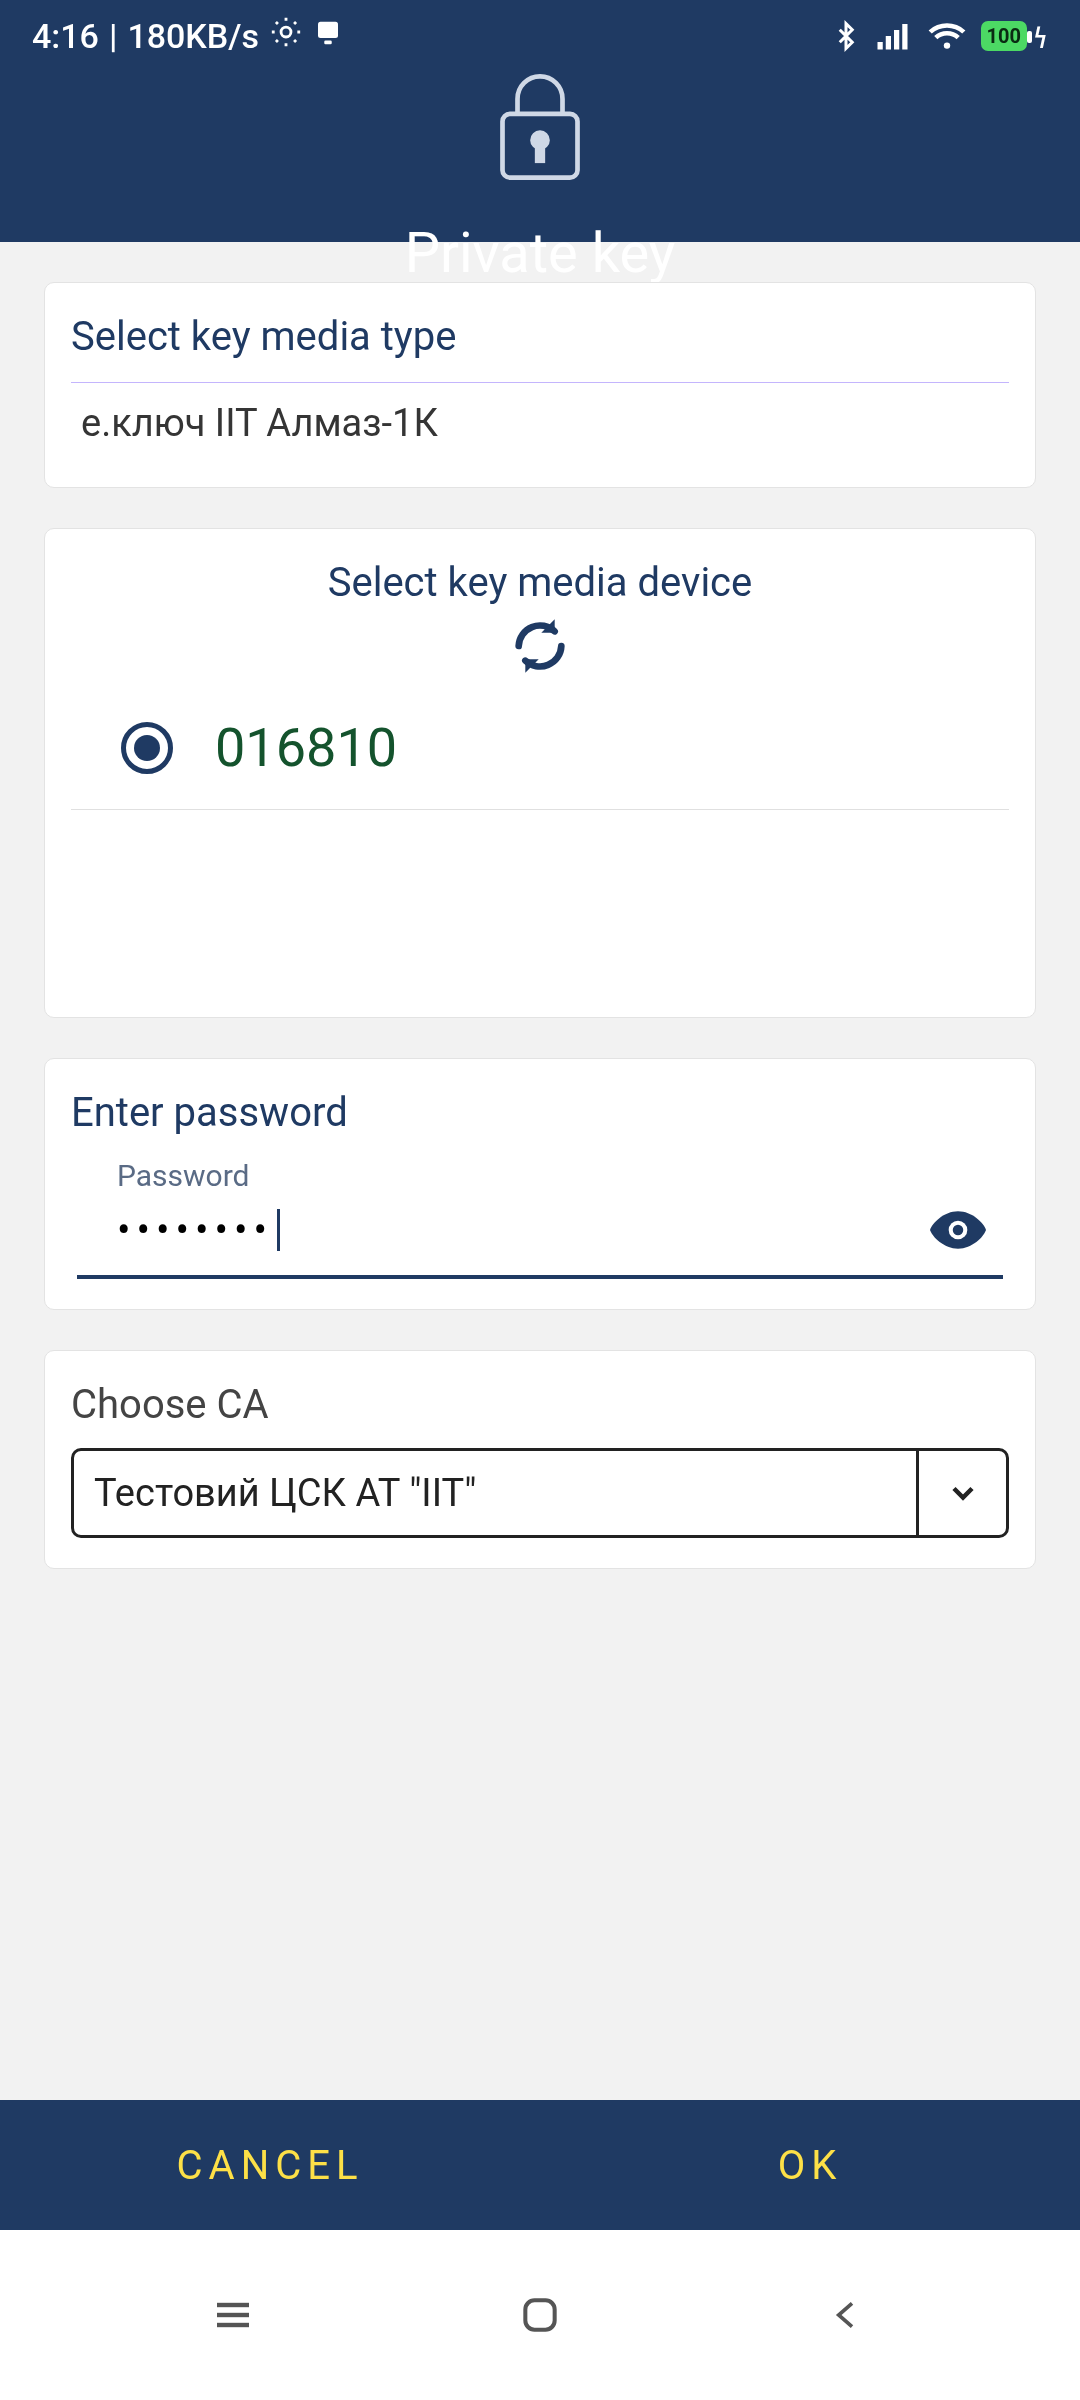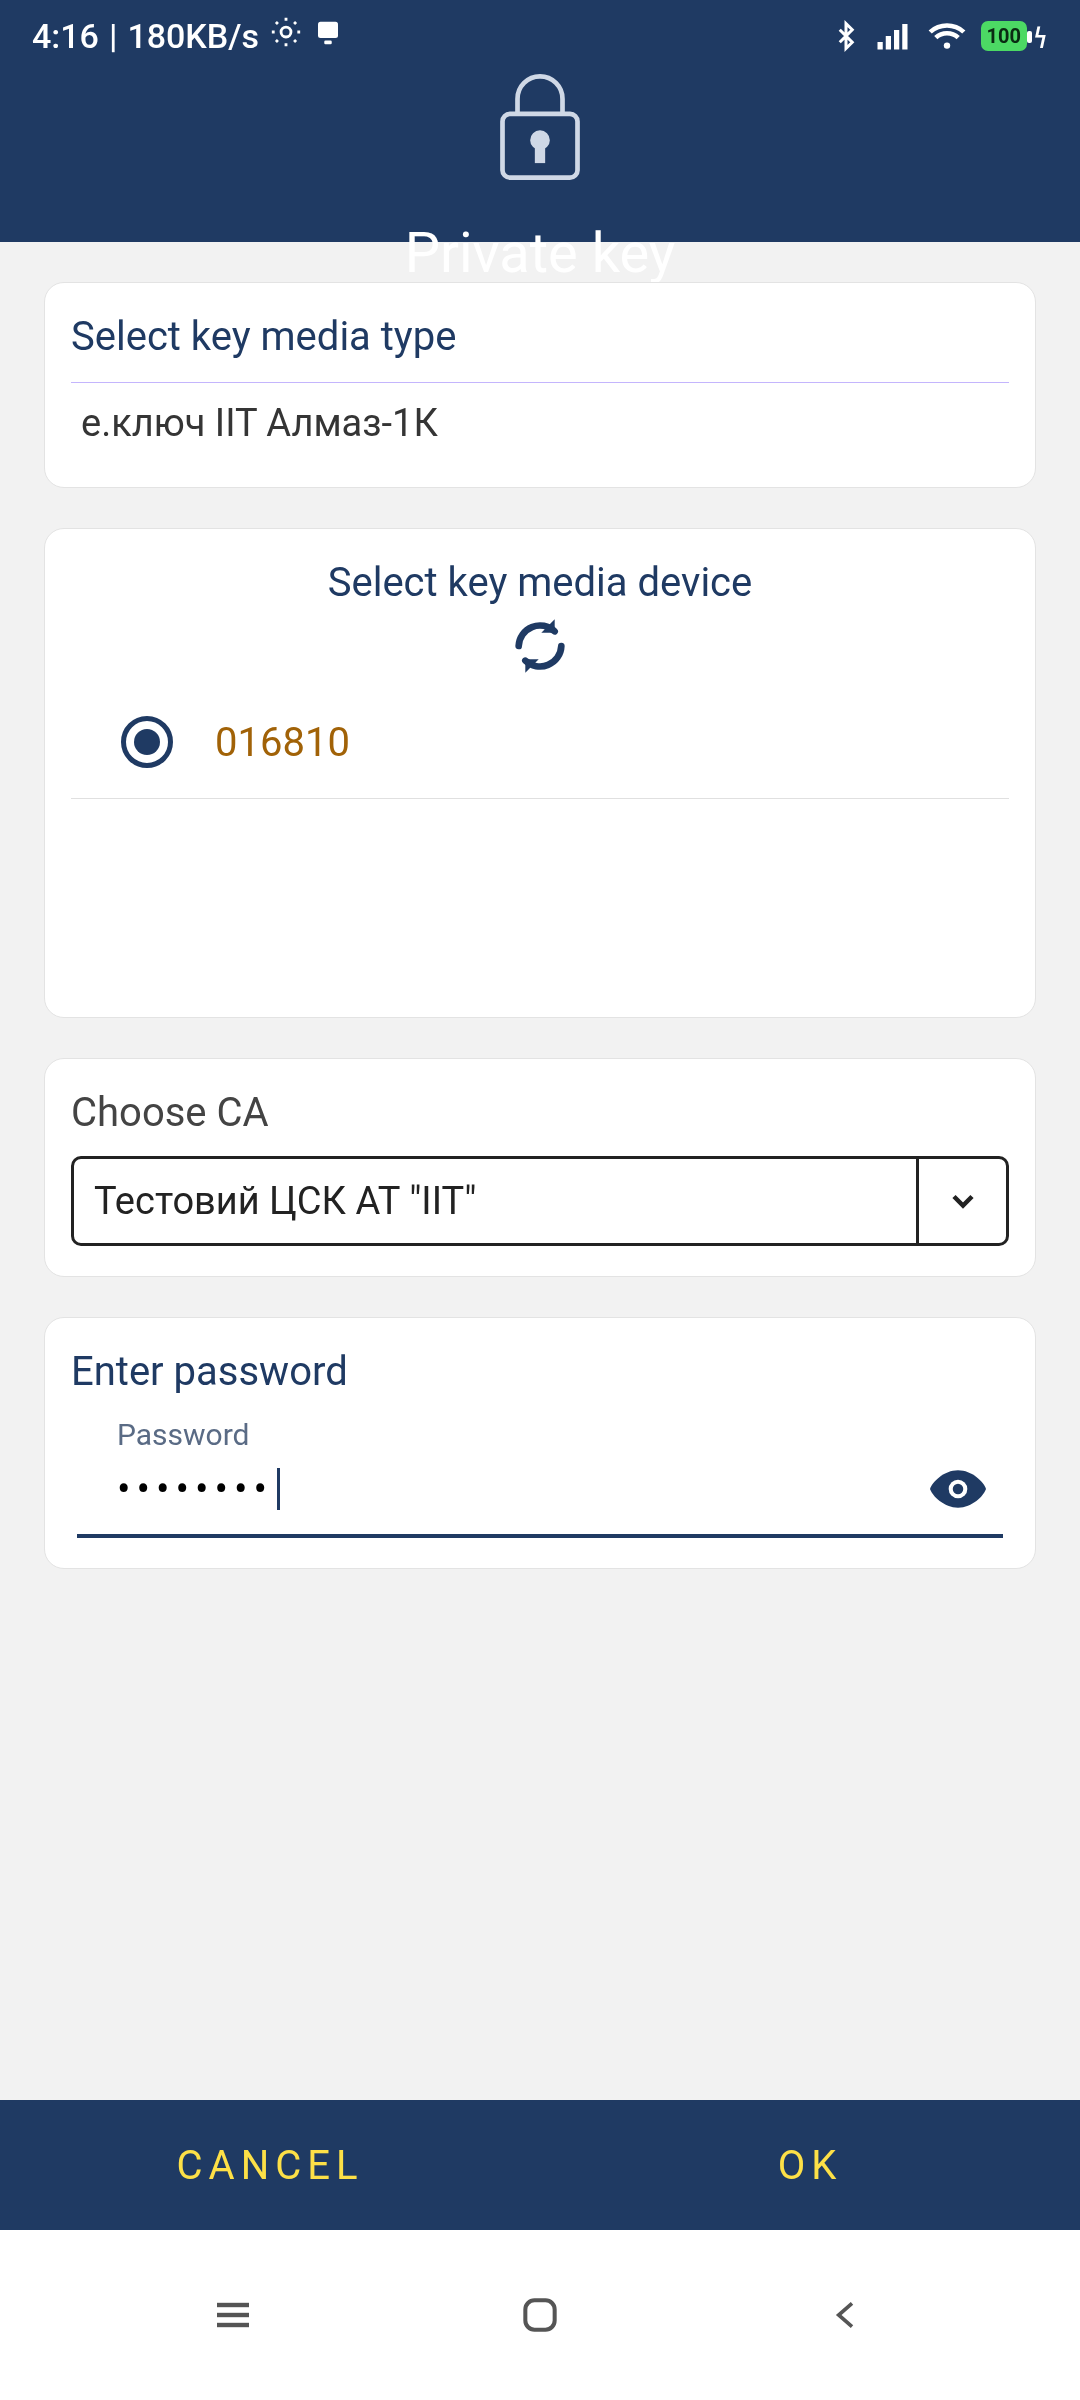--- a/index.html
+++ b/index.html
@@ -16,30 +16,30 @@
   .battery-pct { font-size:20px; color:#0a2a12; font-weight:700;}
   .bolt { font-size:30px; color:#fff; }
 
   
   .app-bar { height: 170px; background: #1f3a63; display: flex; align-items: center; padding: 0 30px; gap: 34px; flex-direction: column; }
   .app-title { color: #fff; font-size: 56px; font-weight: 400; flex: 1; }
   .gear-btn { width: 80px; height: 80px; display:flex; align-items:center; justify-content:center; }
 
   
   .content { padding: 40px 44px 0 44px; display: flex; flex-direction: column; gap: 40px; }
-  .card { background: #fff; border: 1px solid #e3e3e3; border-radius: 20px; padding: 30px 26px; }
+  .card { background: #fff; border: 1px solid #e3e3e3; border-radius: 10px; padding: 30px 26px; }
   .card-label { font-size: 40px; color: #1f3a63; font-weight: 400; margin-bottom: 22px; }
   .card-value { font-size: 38px; color: #353535; padding: 18px 10px 12px 10px; border-top: 1px solid #c4b5fd; }
   .card-header-row { display:flex; align-items:center; justify-content:space-between; margin-bottom:6px;flex-direction:column;}
   .refresh-btn { width:80px; height:80px; display:flex; align-items:center; justify-content:center;}
 
   .radio-row { display:flex; align-items:center; gap: 42px; padding: 24px 30px 30px 50px; }
   .radio { width:52px; height:52px; border: 5px solid #1f3a63; border-radius:50%; display:flex; align-items:center; justify-content:center; }
   .radio-dot { width:26px; height:26px; background:#1f3a63; border-radius:50%; }
-  .radio-label { font-size:40px; color:#a16207; }
+  .radio-label { font-size:54px; color:#14532d; }
   .device-divider { border-top:1px solid #e0e0e0; margin: 0 0 0 0; }
   .device-card { min-height: 490px; }
 
   .password-block { padding: 0 6px; }
   .password-field { position:relative; border-bottom: 4px solid #1f3a63; padding: 0 0 10px 0; margin-top: 6px;}
   .password-float-label { font-size:30px; color:#5a6b85; padding-left: 40px; }
   .password-row { display:flex; align-items:center; justify-content:space-between; margin-top: 2px;}
   .password-dots { font-size:40px; letter-spacing: 6px; padding-left: 40px; display:flex; align-items:center;}
   .cursor { display:inline-block; width:3px; height:42px; background:#1f3a63; margin-left:4px; vertical-align:middle;}
   .eye-btn { width:70px; height:70px; display:flex; align-items:center; justify-content:center; margin-right:10px;}
@@ -145,32 +145,20 @@
         </svg>
       </div>
     </div>
     <div class="radio-row">
       <span class="radio">
           <span class="radio-dot"></span>
         </span>
       <span class="radio-label">016810</span>
     </div>
     <div class="device-divider"></div>
-  </div>
-
-  <div class="card">
-    <div class="ca-label">Choose CA</div>
-    <div class="select">
-      <div class="select-text">Тестовий ЦСК АТ "ІІТ"</div>
-      <div class="select-arrow">
-        <svg width="36" height="36" viewBox="0 0 24 24" fill="none" stroke="#222" stroke-width="3">
-            <path d="M6 9l6 6 6-6"></path>
-          </svg>
-      </div>
-    </div>
   </div>
 
   <div class="card">
     <div class="card-label">Enter password</div>
     <div class="password-block">
       <div class="password-field">
         <div class="password-float-label">Password</div>
         <div class="password-row">
           <div class="password-dots">
               <span>••••••••</span>
@@ -181,20 +169,32 @@
               <path d="M24 0C12 0 2 10 0 16c2 6 12 16 24 16s22-10 24-16C46 10 36 0 24 0z"></path>
               <circle cx="24" cy="16" r="8" fill="#fff"></circle>
               <circle cx="24" cy="16" r="4.5" fill="#1f3a63"></circle>
             </svg>
           </div>
         </div>
       </div>
     </div>
   </div>
 
+  <div class="card">
+    <div class="ca-label">Choose CA</div>
+    <div class="select">
+      <div class="select-text">Тестовий ЦСК АТ "ІІТ"</div>
+      <div class="select-arrow">
+        <svg width="36" height="36" viewBox="0 0 24 24" fill="none" stroke="#222" stroke-width="3">
+            <path d="M6 9l6 6 6-6"></path>
+          </svg>
+      </div>
+    </div>
+  </div>
+
 </div>
 
 <div class="bottom-bar">
   <div class="bottom-btn">CANCEL</div>
   <div class="bottom-btn">OK</div>
 </div>
 
 <div class="nav-bar">
   <div class="nav-icon">
     <svg width="48" height="48" viewBox="0 0 24 24" fill="none" stroke="#555" stroke-width="2.2">

